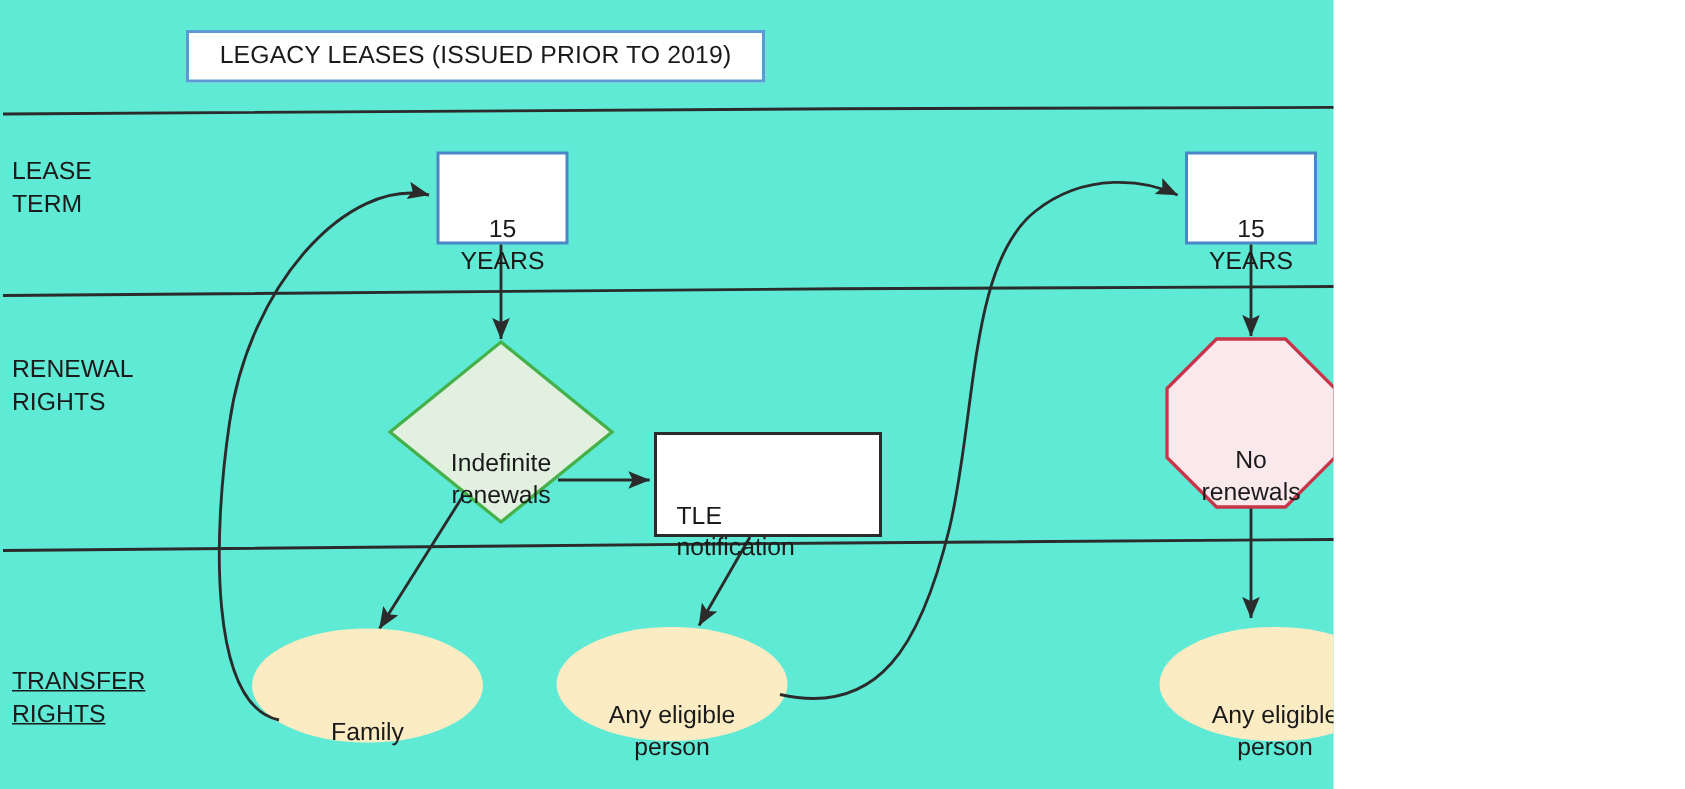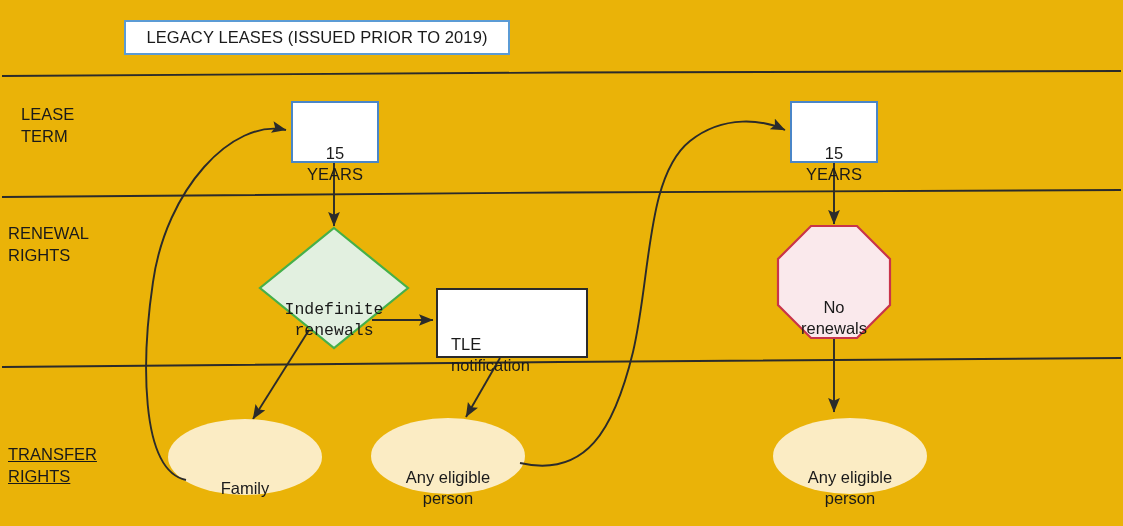--- a/index.html
+++ b/index.html
@@ -6,23 +6,23 @@
     margin: 0;
     padding: 0;
     background: #ffffff;
   }
   body {
     font-family: "Liberation Sans", sans-serif;
     color: #1a1a1a;
   }
   #canvas {
     position: relative;
-    width: 1123px;
+    width: 889px;
     height: 526px;
-    background: #eab308;
+    background: #5eead4;
     overflow: hidden;
   }
   svg.layer {
     position: absolute;
     left: 0;
     top: 0;
     width: 1123px;
     height: 526px;
     pointer-events: none;
   }
@@ -66,24 +66,24 @@
   }
 </style>
 </head>
 <body>
 
 <div id="canvas">
 
   <div class="hdr" style="left:124px; top:20px; width:386px; height:35px;">LEGACY LEASES (ISSUED PRIOR TO 2019)</div>
 
 
-  <div class="rowlabel" style="left:8px; top:104px;margin-left:13px;">LEASE
+  <div class="rowlabel" style="left:8px; top:104px;">LEASE
 TERM</div>
 
-  <div class="rowlabel" style="left:8px; top:223px;">RENEWAL
+  <div class="rowlabel" style="left:8px; top:236px;">RENEWAL
 RIGHTS</div>
 
   <div class="rowlabel" style="left:8px; top:444px;text-decoration:underline;">TRANSFER
 RIGHTS</div>
 
   <svg class="layer" viewBox="0 0 1123 526" xmlns="http://www.w3.org/2000/svg">
     <defs>
       <marker id="arrowhead" markerWidth="9" markerHeight="9" refX="7.4" refY="3.1" orient="auto" markerUnits="strokeWidth">
         <path d="M0,0 L7.6,3.1 L0,6.2 L1.5,3.1 Z" fill="#2b2b2b"></path>
       </marker>
@@ -124,21 +124,21 @@
     <line x1="834" y1="339" x2="834" y2="412" stroke="#2b2b2b" stroke-width="1.9" marker-end="url(#arrowhead)"></line>
 
     <ellipse cx="850" cy="456" rx="77" ry="38" fill="#fbecc4" stroke="none"></ellipse>
 
     <path d="M520,463 C586,478 614,430 633,352 C651,276 646,176 690,141 C724,114 764,120 785,130" fill="none" stroke="#2b2b2b" stroke-width="1.9" marker-end="url(#arrowhead)"></path>
   </svg>
 
   <div class="node-text" style="left:292px; top:102px; width:86px; height:60px;">15
 YEARS</div>
 
-  <div class="node-text" style="left:272px; top:258px; width:124px; height:60px;font-family:Liberation Mono, monospace;">Indefinite
+  <div class="node-text" style="left:272px; top:258px; width:124px; height:60px;">Indefinite
 renewals</div>
 
   <div class="node-text" style="left:168px; top:419px; width:154px; height:76px;">Family</div>
 
   <div class="node-text left-align" style="left:451px; top:289px; width:136px; height:68px;">TLE
 notification</div>
 
   <div class="node-text" style="left:371px; top:418px; width:154px; height:76px;">Any eligible
 person</div>
 

